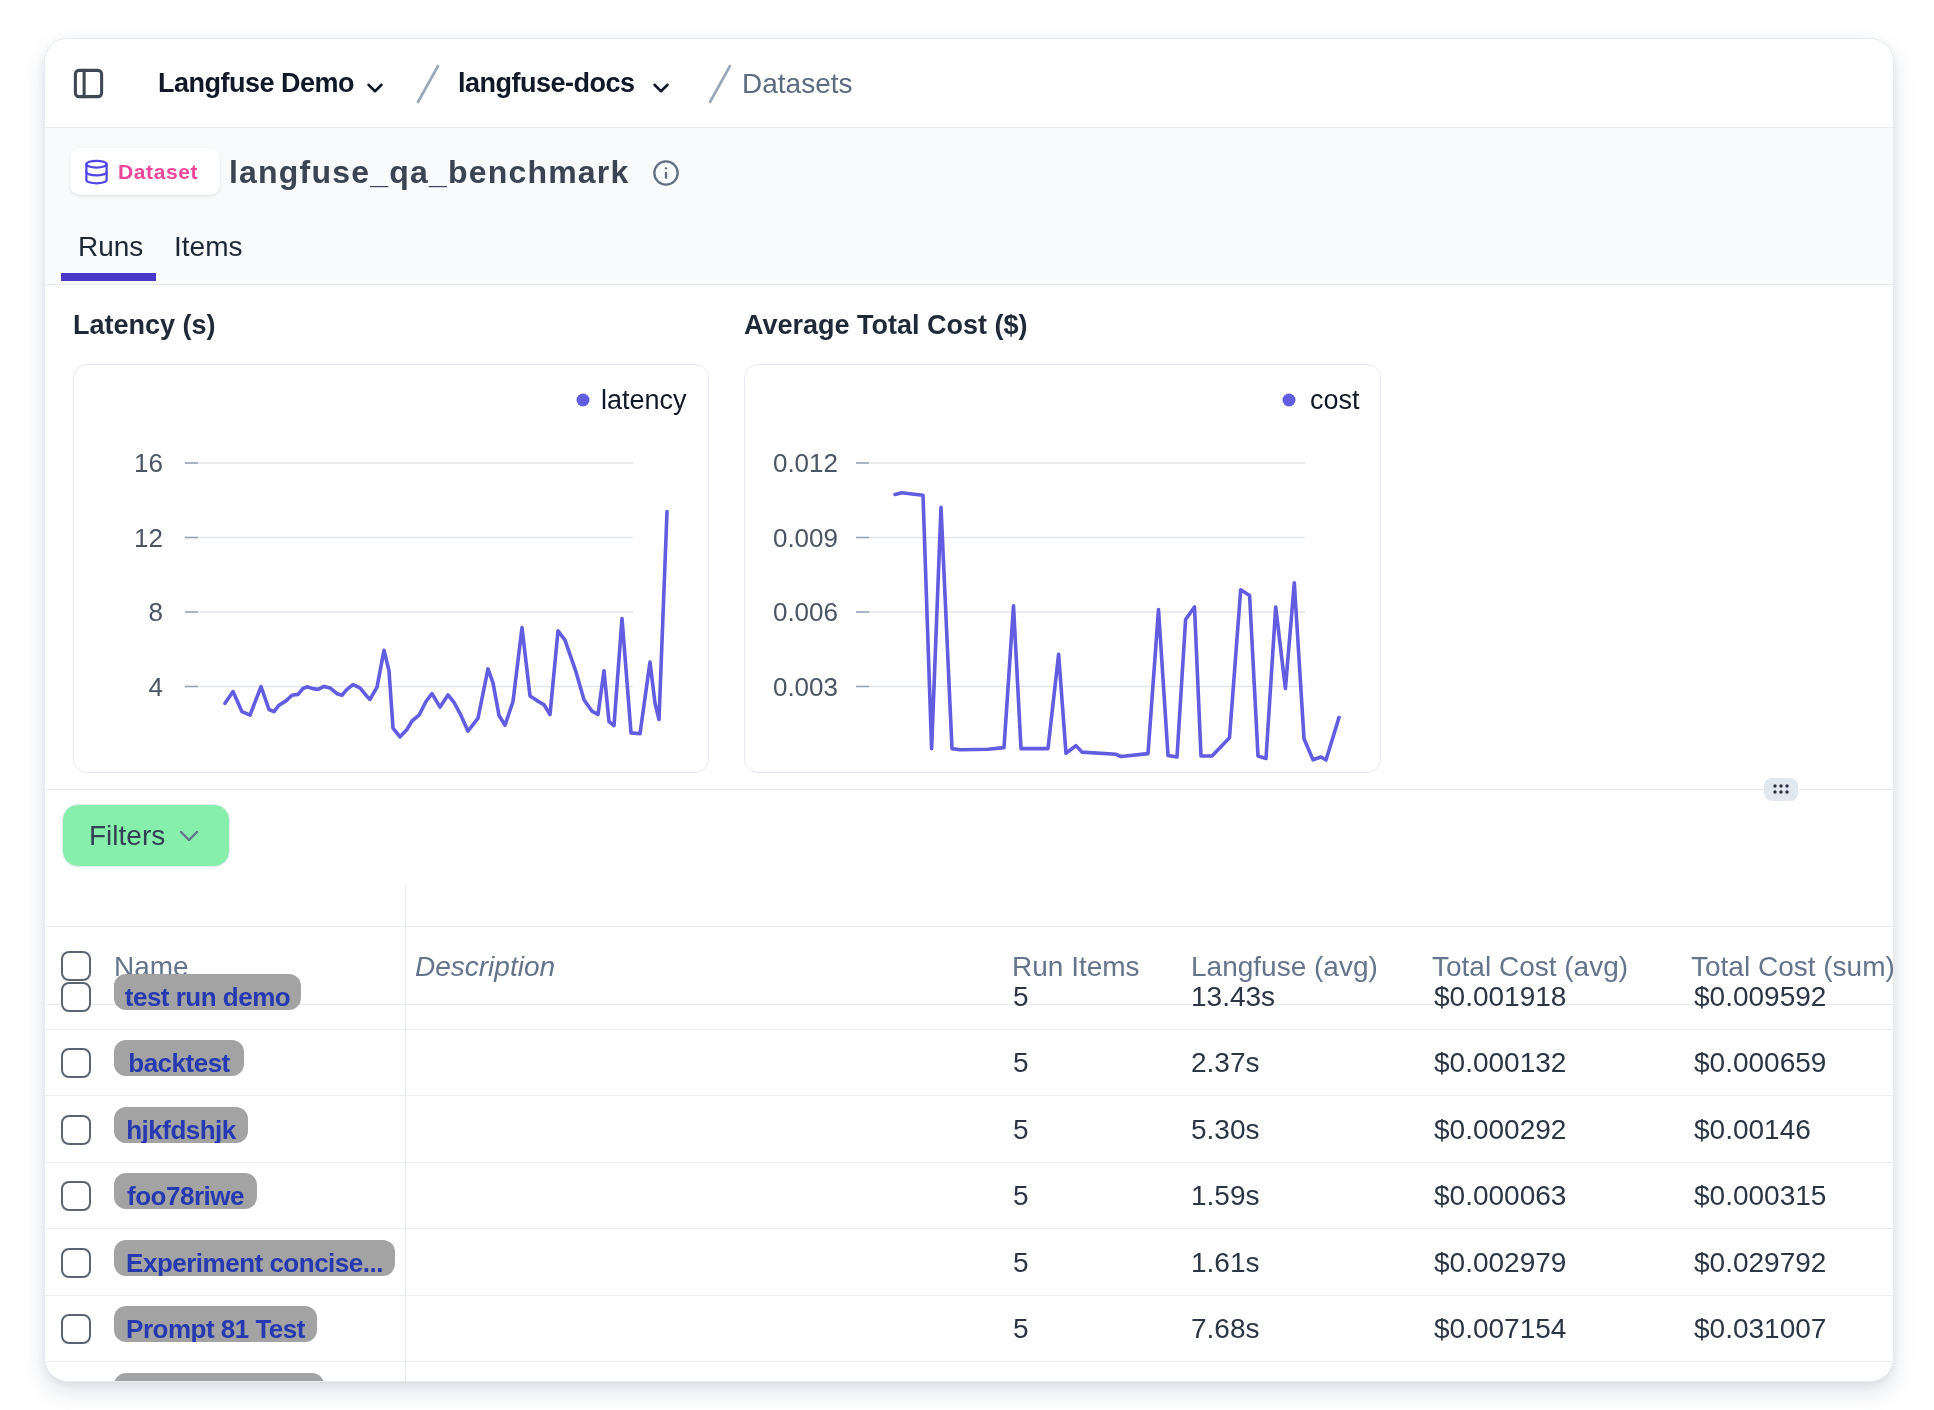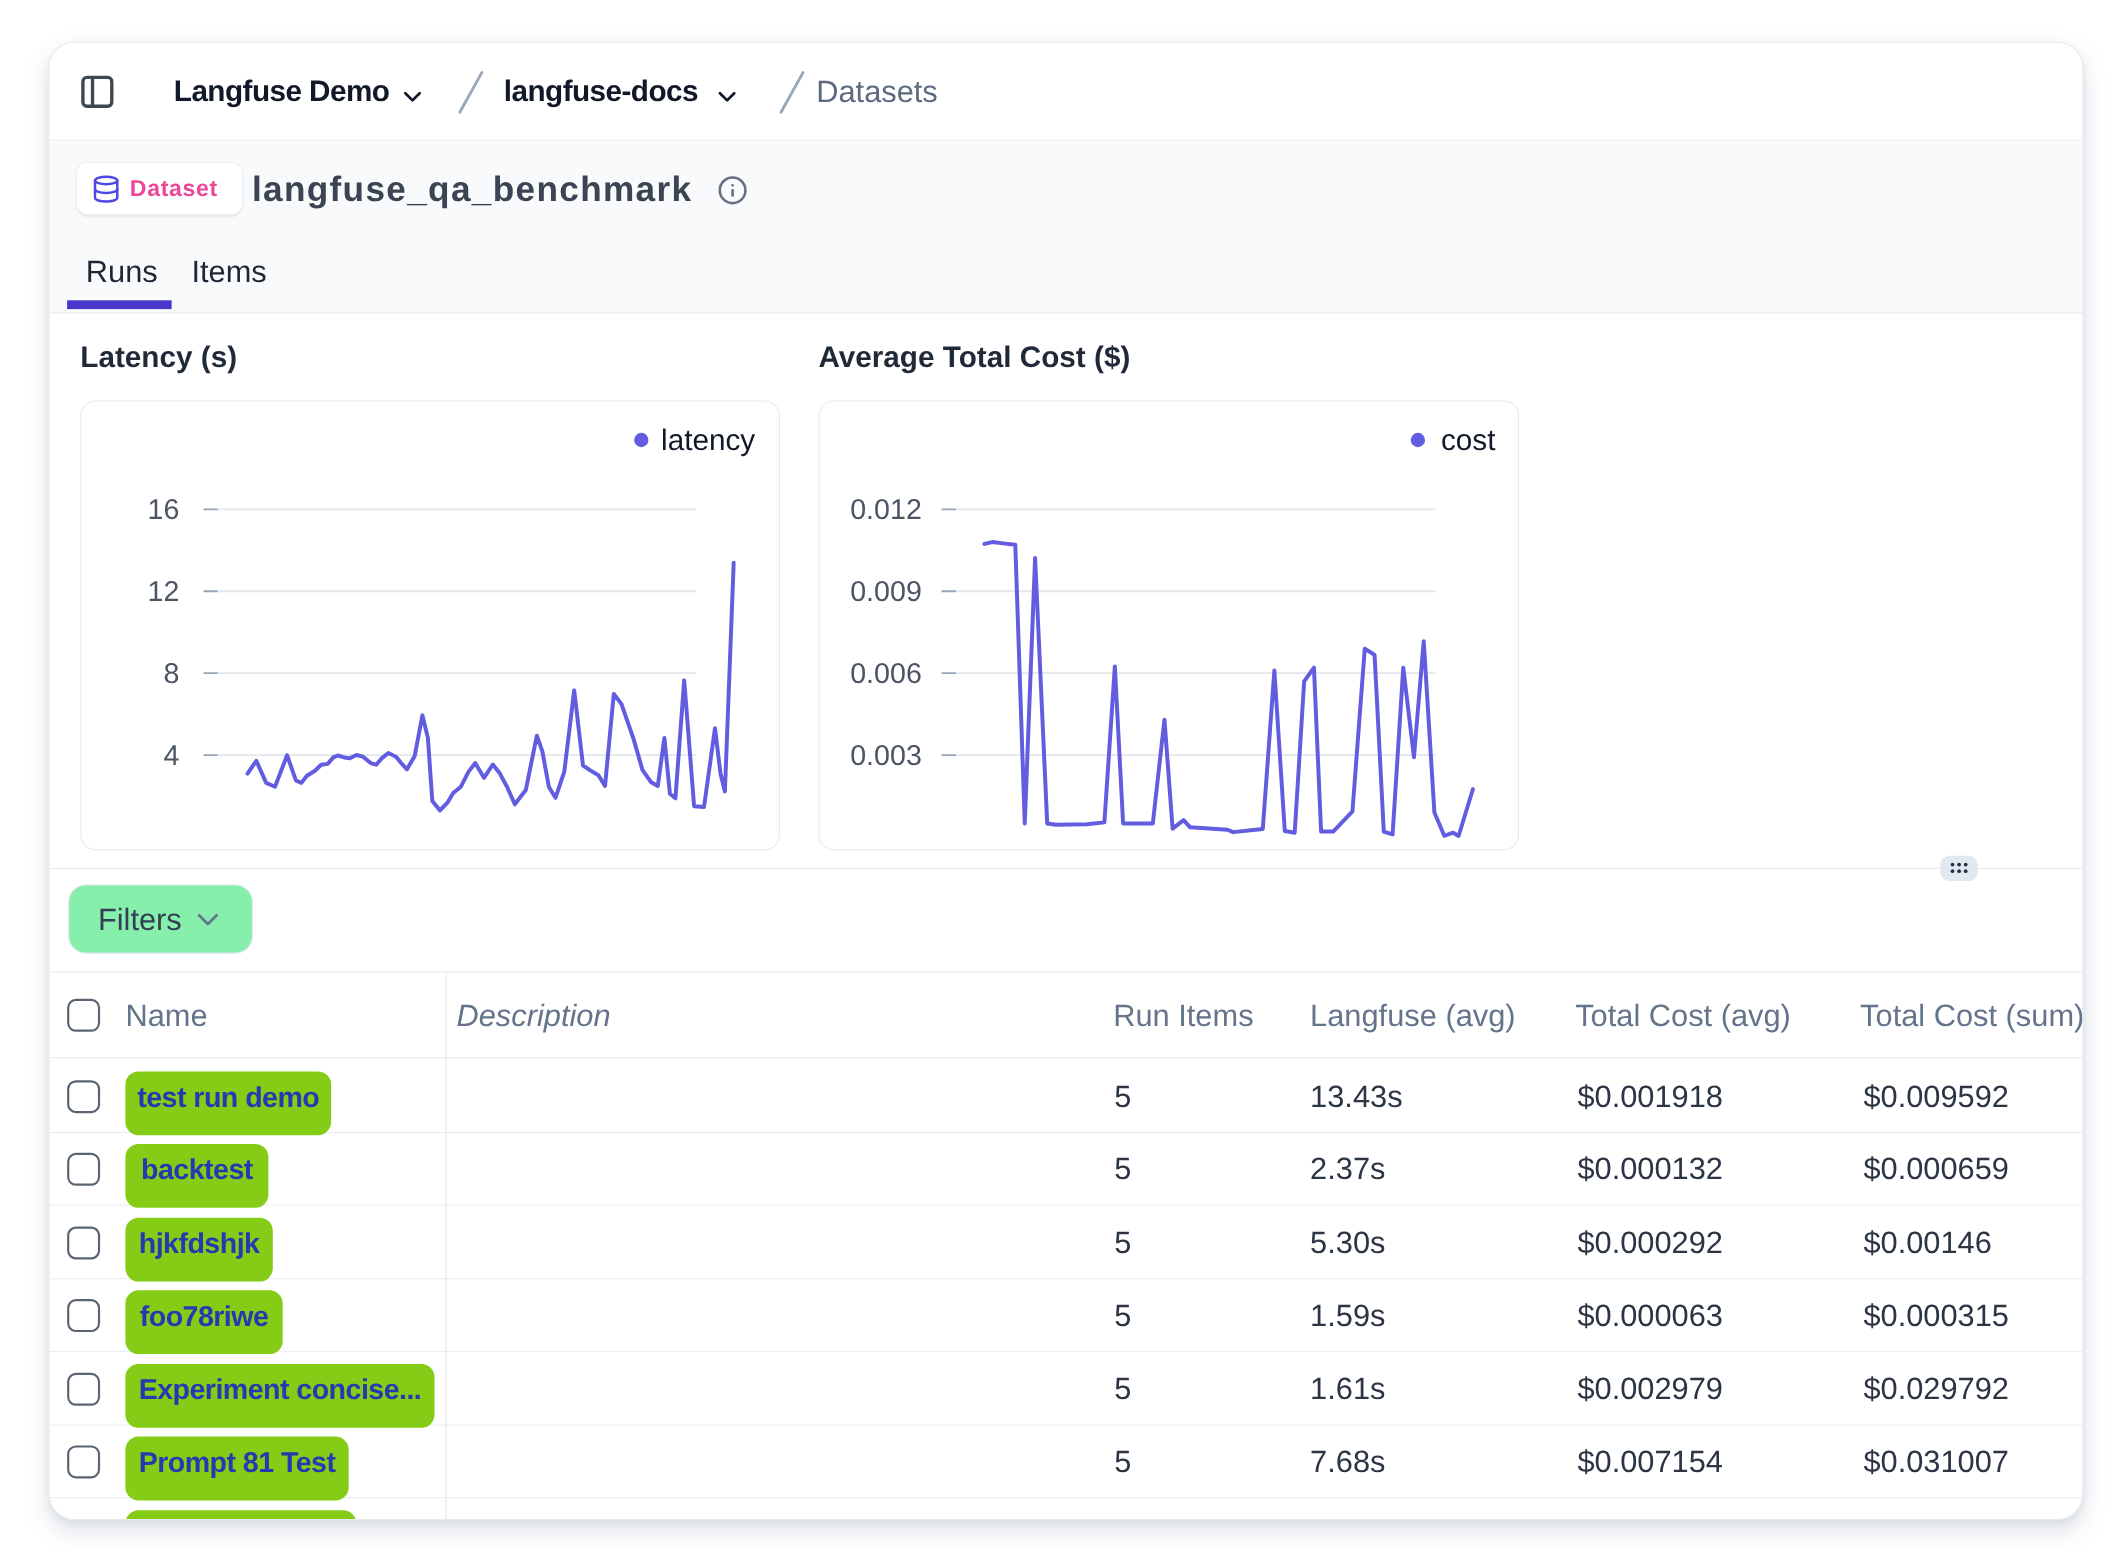--- a/index.html
+++ b/index.html
@@ -30,28 +30,28 @@
 .ctitle { position:absolute; font-size:27px; font-weight:700; color:#1f2937; white-space:nowrap; }
 .chartcard { position:absolute; top:325px; height:409px; background:#fff;
   border:1px solid #e6eaf0; border-radius:14px; }
 
 #filtersbtn { position:absolute; left:17px; top:765px; width:168px; height:63px;
   border:1px solid #e2e8f0; border-radius:16px; background:#86efac; display:flex;
   align-items:center; padding-left:26px; font-size:28px; color:#333f52; font-weight:400; }
 #handle { position:absolute; left:1719px; top:739px; width:34px; height:23px;
   background:#e2e8f0; border-radius:8px; }
 
-#thead { position:absolute; left:0; top:844px; width:100%; height:79px;
+#thead { position:absolute; left:0; top:887px; width:100%; height:79px;
   border-top:1px solid #e7ebf0; border-bottom:1px solid #e7ebf0; }
 .hcell { position:absolute; top:0; height:79px; line-height:79px; font-size:28px;
   color:#64748b; font-weight:400; white-space:nowrap; }
 .trow { position:absolute; left:0; width:100%; border-bottom:1px solid #e9edf2; }
 .cb { position:absolute; width:30px; height:30px; border:2px solid #5b6472;
   border-radius:8px; background:#fff; }
-.pill { position:absolute; top:10px; height:58px; line-height:46px; background:#84cc16;
+.pill { position:absolute; top:10px; height:36px; line-height:46px; background:#a3a3a3;
   color:#2639b0; font-weight:700; font-size:26px; letter-spacing:-.5px; text-align:center;
   border-radius:12px; white-space:nowrap; overflow:hidden; }
 .cell { position:absolute; top:0; height:66px; line-height:66px; font-size:28px; color:#2b3544; white-space:nowrap; }
 #vsep { position:absolute; left:360px; top:846px; width:1px; height:498px; background:#e7ebf0; }
 </style></head>
 <body>
 <div id="card">
 
   <div id="topbar">
     <svg class="abs" style="left:26px;top:27px;" width="35" height="35" viewBox="0 0 24 24" fill="none" stroke="#3f4753" stroke-width="2.1" stroke-linecap="round" stroke-linejoin="round">

